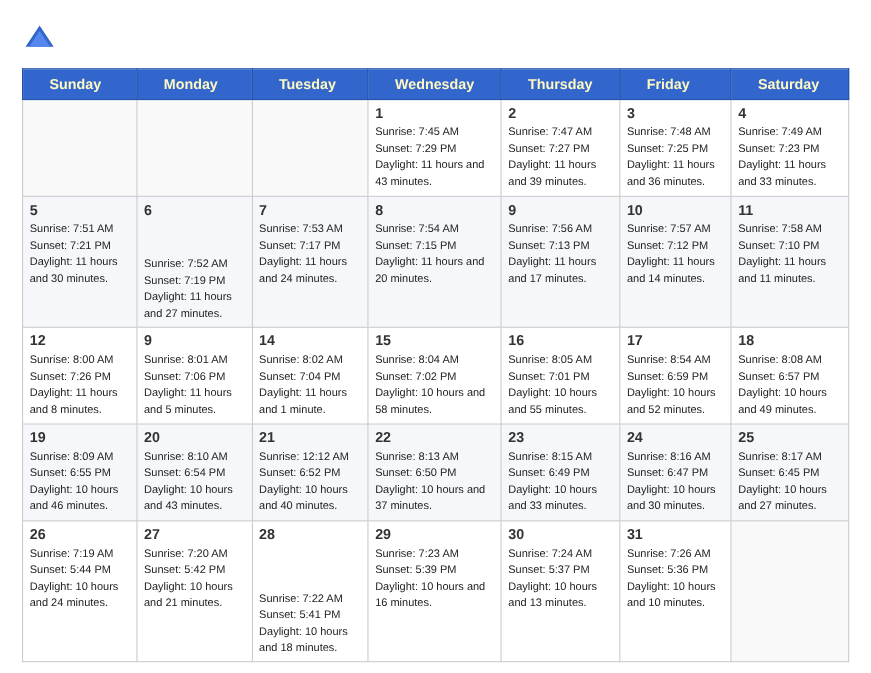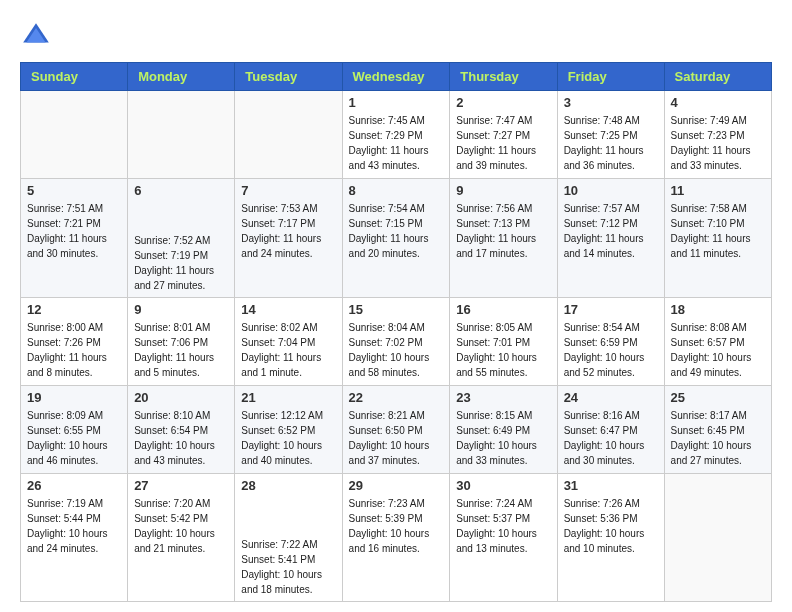--- a/index.html
+++ b/index.html
@@ -52,23 +52,23 @@
       font-size: 14px;
       color: #555;
     }
     .calendar {
       width: 100%;
       border-collapse: collapse;
       border: 1px solid #ccc;
     }
     .calendar th {
       background: #3366cc;
-      color: #bef264;
+      color: #fef9c3;
       text-align: left;
-      padding: 6px 10px;
+      padding: 6px 24px;
       font-size: 13px;
       font-weight: bold;
       border: 1px solid #2255aa;
     }
     .calendar td {
       width: 108px;
       vertical-align: top;
       padding: 4px 6px;
       font-size: 10.5px;
       color: #333;
@@ -260,21 +260,21 @@
 Daylight: 10 hours and 43 minutes.</div>
         </td>
         <td>
           <span class="day-num">21</span>
           <div class="day-info" style="white-space: pre-line;">Sunrise: 12:12 AM
 Sunset: 6:52 PM
 Daylight: 10 hours and 40 minutes.</div>
         </td>
         <td>
           <span class="day-num">22</span>
-          <div class="day-info" style="white-space: pre-line;">Sunrise: 8:21 AM
+          <div class="day-info" style="white-space: pre-line;">Sunrise: 8:13 AM
 Sunset: 6:50 PM
 Daylight: 10 hours and 37 minutes.</div>
         </td>
         <td>
           <span class="day-num">23</span>
           <div class="day-info" style="white-space: pre-line;">Sunrise: 8:15 AM
 Sunset: 6:49 PM
 Daylight: 10 hours and 33 minutes.</div>
         </td>
         <td>

